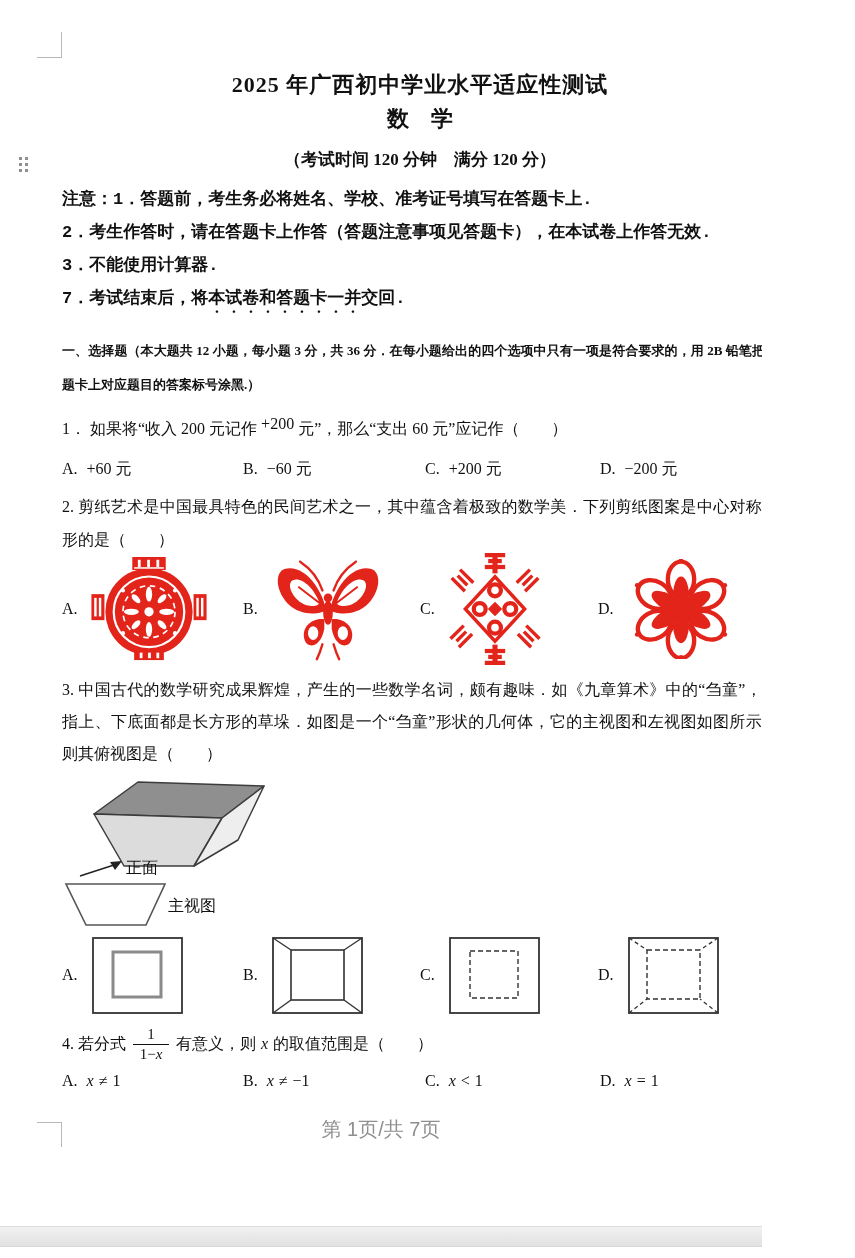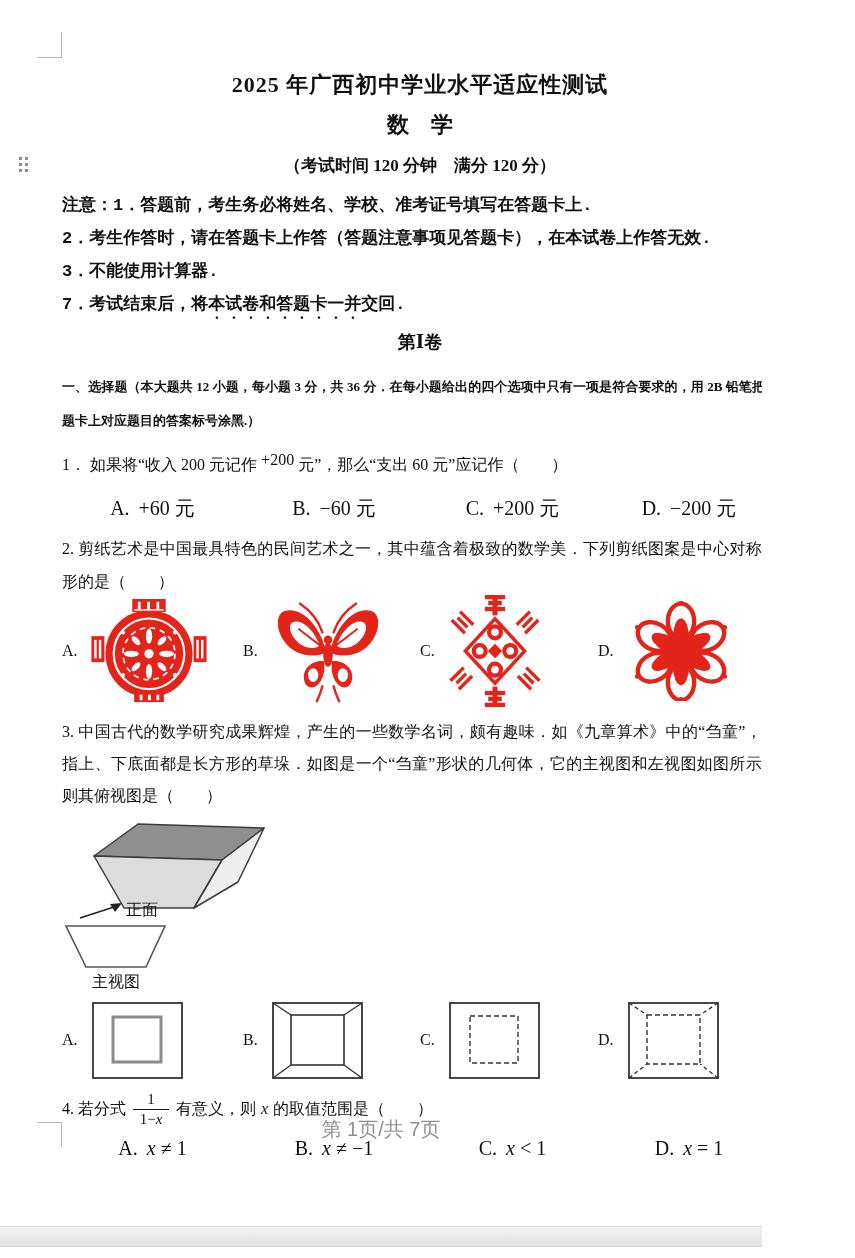--- a/index.html
+++ b/index.html
@@ -15,53 +15,53 @@
   .crop.bl { left: 37px; top: 1122px; width: 25px; height: 25px; border-right: 1px solid #b7b7b7; border-top: 1px solid #b7b7b7; }
   .crop.br { left: 777px; top: 1121px; width: 26px; height: 26px; border-left: 1px solid #b7b7b7; border-top: 1px solid #b7b7b7; }
 
   
   .drag-handle { position: absolute; left: 19px; top: 157px; display: grid; grid-template-columns: 3px 3px; grid-auto-rows: 3px; gap: 3px; cursor: grab; }
   .drag-handle i { background: #8f8f8f; width: 3px; height: 3px; display: block; }
 
   .content { position: absolute; left: 62px; top: 58px; width: 716px; }
 
   .title     { margin-top: 12px; text-align: center; font-size: 22px; font-weight: bold; letter-spacing: 1px; }
-  .subject   { margin-top: 10px; text-align: center; font-size: 22px; font-weight: bold; }
+  .subject   { margin-top: 4px; text-align: center; font-size: 22px; font-weight: bold; }
   .exam-info { margin-top: 14px; text-align: center; font-size: 17px; font-weight: bold; }
 
   .notices { margin-top: 12px; }
   .notice  { font-size: 17px; font-weight: bold; line-height: 33px; font-family: Liberation Mono, monospace; }
   .emph {
     -webkit-text-emphasis: filled dot; -webkit-text-emphasis-position: under right;
     text-emphasis: filled dot; text-emphasis-position: under right; margin-top: 14px;
   }
 
   .volume { margin-top: 6px; text-align: center; font-size: 18px; font-weight: bold; }
   .instructions { margin-top: 16px; font-size: 13px; font-weight: bold; line-height: 34px; text-align: justify; }
 
   .qtext { margin-top: 10px; font-size: 16px; line-height: 33px; text-align: justify; }
   .qnum { margin-right: 4px; }
   .sup { position: relative; top: -5px; }
   .var { font-style: italic; }
 
-  .opt-row { display: flex; margin-top: 14px; font-size: 20px; align-items: center; text-align: center; }
+  .opt-row { display: flex; margin-top: 14px; font-size: 16px; align-items: center; }
   .c1 { width: 181px; } .c2 { width: 182px; } .c3 { width: 175px; } .c4 { flex: 1; }
   .opt-label { margin-right: 9px; }
   .mop { margin: 0 5px; }
 
   .img-row { display: flex; align-items: center; margin-top: 0; height: 106px; }
   .img-cell { display: flex; align-items: center; }
   .ic1 { width: 181px; } .ic2 { width: 177px; } .ic3 { width: 178px; } .ic4 { flex: 1; }
   .img-cell .opt-label { margin-right: 12px; }
 
   .figure3d { position: relative; width: 240px; height: 104px; margin-top: 4px; margin-left: 10px; }
   .front-label { position: absolute; left: 54px; top: 84px; font-size: 16px; }
 
   .views-row { display: flex; margin-top: 4px; margin-left: 2px; gap: 14px; }
-  .view-col { display: flex; flex-direction: column; align-items: center; }
+  .view-col { display: flex; flex-direction: row; align-items: center; }
   .view-label { font-size: 16px; margin-top: 2px; }
 
   .boxes-row { display: flex; align-items: center; margin-top: 8px; height: 78px; }
   .bc1 { width: 181px; } .bc2 { width: 177px; } .bc3 { width: 178px; } .bc4 { flex: 1; }
   .boxes-row .opt-label { margin-right: 14px; }
 
   .q4-line { display: flex; align-items: center; margin-top: 4px; font-size: 16px; height: 52px; }
   .frac { display: inline-flex; flex-direction: column; align-items: center; margin: 0 7px; font-size: 15px; line-height: 19px; }
   .frac-bar { width: 100%; min-width: 36px; height: 1px; background: #111; }
 
@@ -98,21 +98,20 @@
     <div class="subject">数　学</div>
     <div class="exam-info">（考试时间 120 分钟　满分 120 分）</div>
 
     <div class="notices">
       <p class="notice">注意：1．答题前，考生务必将姓名、学校、准考证号填写在答题卡上.</p>
       <p class="notice">2．考生作答时，请在答题卡上作答（答题注意事项见答题卡），在本试卷上作答无效.</p>
       <p class="notice">3．不能使用计算器.</p>
       <p class="notice"><span>7．考试结束后，将</span><span class="emph">本试卷和答题卡一并</span><span>交回.</span></p>
     </div>
 
-    <div class="volume">第Ⅰ卷</div>
     <p class="instructions">一、选择题（本大题共 12 小题，每小题 3 分，共 36 分．在每小题给出的四个选项中只有一项是符合要求的，用 2B 铅笔把答题卡上对应题目的答案标号涂黑.）</p>
 
     <p class="qtext"><span class="qnum">1．</span><span>如果将“收入 200 元记作 </span><span class="sup">+200</span><span> 元”，那么“支出 60 元”应记作（　　）</span></p>
     <div class="opt-row">
       <span class="c1"><span class="opt-label">A.</span><span>+60 元</span></span>
       <span class="c2"><span class="opt-label">B.</span><span>−60 元</span></span>
       <span class="c3"><span class="opt-label">C.</span><span>+200 元</span></span>
       <span class="c4"><span class="opt-label">D.</span><span>−200 元</span></span>
     </div>
 

